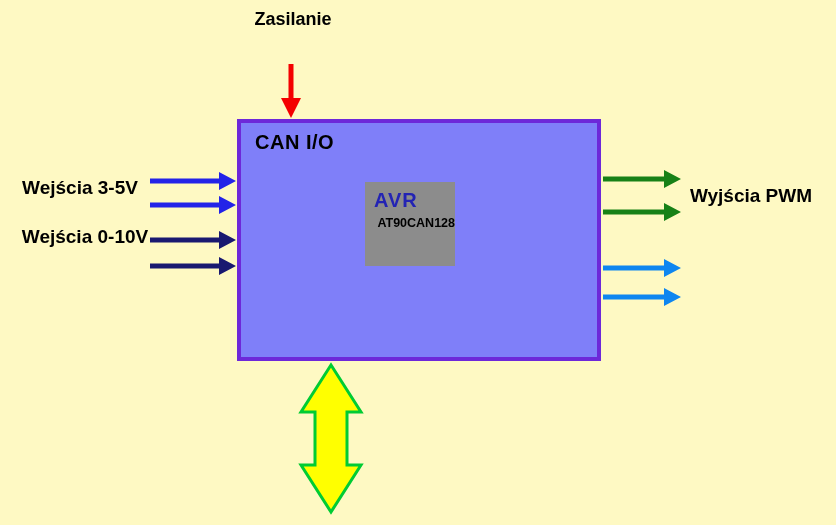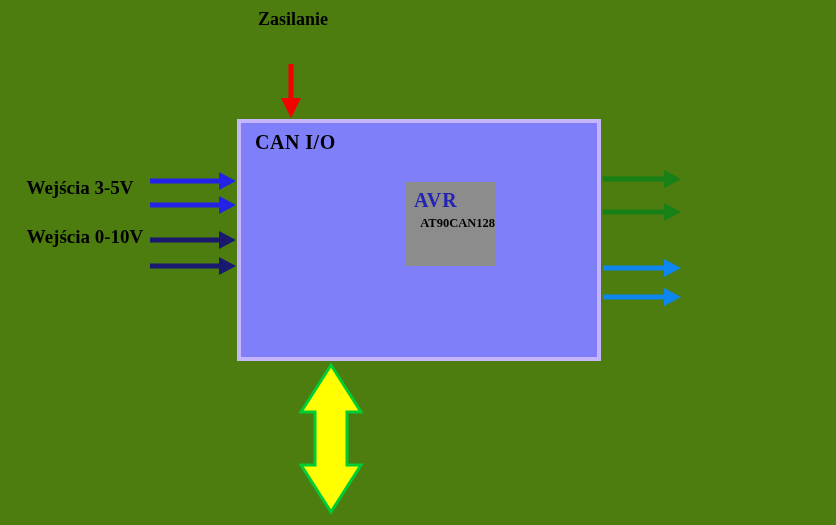--- a/index.html
+++ b/index.html
@@ -1,34 +1,34 @@
 <!DOCTYPE html>
 <html><head>
 <meta charset="utf-8">
 <style>
   html,body{margin:0;padding:0;background:#ffffff;}
   .canvas{
-    position:relative;width:836px;height:525px;background:#4d7c0f;
-    font-family:Liberation Serif, serif;overflow:hidden;
+    position:relative;width:836px;height:525px;background:#fef9c3;
+    font-family:Liberation Sans, sans-serif;overflow:hidden;
   }
   .arrows{position:absolute;left:0;top:0;width:836px;height:525px;}
   .lbl{position:absolute;font-weight:bold;color:#000;font-size:19px;line-height:22px;white-space:nowrap;}
   .lbl.center{text-align:center;white-space:normal;}
   .power-label{left:233px;top:8px;width:120px;font-size:18px;}
   .input-0-5v-label{left:10px;top:177px;width:140px;}
   .input-0-10v-label{left:5px;top:226px;width:160px;}
   .output-pwm-label{left:681px;top:185px;width:140px;}
   .output-0-10v-label{left:681px;top:276px;width:150px;}
   .bus-label{left:336px;top:423px;width:122px;font-size:18px;line-height:21px;}
   .module-box{
     position:absolute;left:237px;top:119px;width:364px;height:242px;
-    border:4px solid #c4b5fd;box-sizing:border-box;
+    border:4px solid #6d28d9;box-sizing:border-box;
   }
   .module-title{position:absolute;left:14px;top:8px;font-size:20px;font-weight:bold;color:#000;letter-spacing:0.5px;}
-  .mcu-box{position:absolute;left:124px;top:59px;width:90px;height:84px;margin-left:40px;}
+  .mcu-box{position:absolute;left:124px;top:59px;width:90px;height:84px;}
   .mcu-title{margin:7px 0 0 9px;font-size:20px;font-weight:bold;letter-spacing:1px;}
   .mcu-part{margin-top:4px;text-align:right;font-size:12.5px;font-weight:bold;color:#000;letter-spacing:0px;}
 </style>
 </head>
 <body>
 
 <div class="canvas">
 
   <div class="lbl center power-label">
     <div>Zasilanie</div>
@@ -37,20 +37,21 @@
   <div class="module-box" style="background-color: rgb(127, 127, 249);">
     <div class="module-title">CAN I/O</div>
     <div class="mcu-box" style="background-color: rgb(140, 140, 140);">
       <div class="mcu-title" style="color: rgb(35, 35, 180);">AVR</div>
       <div class="mcu-part">AT90CAN128</div>
     </div>
   </div>
 
   <div class="lbl center input-0-5v-label">Wejścia 3-5V</div>
   <div class="lbl center input-0-10v-label">Wejścia 0-10V</div>
+  <div class="lbl center output-pwm-label">Wyjścia PWM</div>
 
 
   <svg class="arrows" viewBox="0 0 836 525">
 
     <polygon points="288.5,64 288.5,98 281,98 291,118 301,98 293.5,98 293.5,64" fill="#f40000"></polygon>
 
     <polygon points="150,178.5 219,178.5 219,172 236,181 219,190 219,183.5 150,183.5" fill="#2323e8"></polygon>
     <polygon points="150,202.5 219,202.5 219,196 236,205 219,214 219,207.5 150,207.5" fill="#2323e8"></polygon>
 
     <polygon points="150,237.5 219,237.5 219,231 236,240 219,249 219,242.5 150,242.5" fill="#191970"></polygon>

